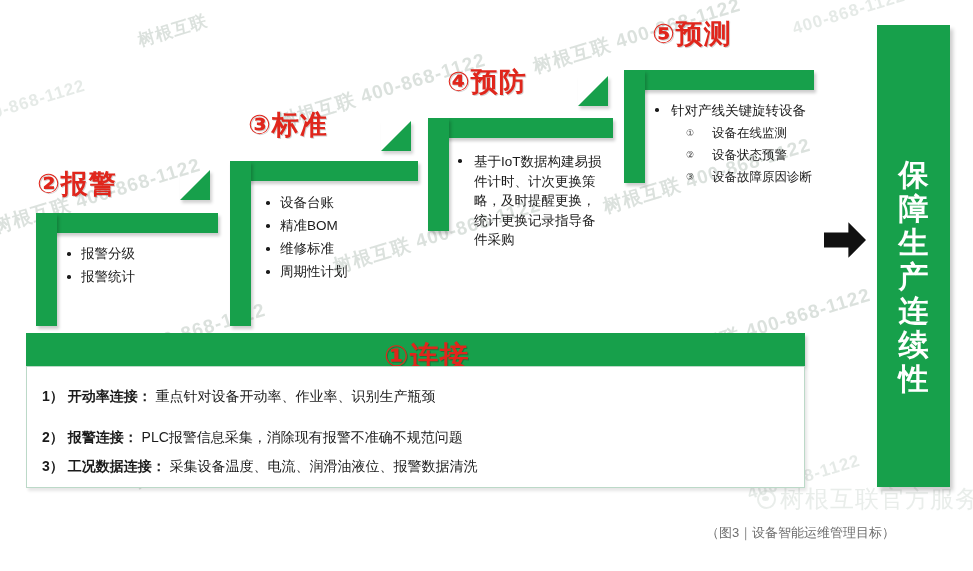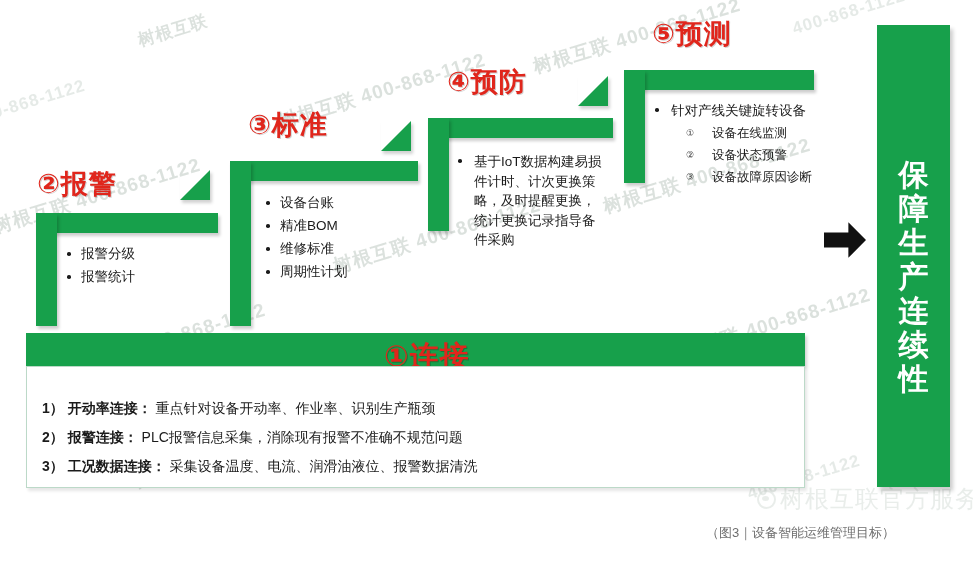--- a/index.html
+++ b/index.html
@@ -172,21 +172,21 @@
       </li>
     </ul>
   </div>
 
   <div id="bottom" style="--g:#17a04b;--r:#e0261c;left:0;top:0;">
     <div id="bottom-head" style="left:26px;top:333px;width:779px;height:33px;">
       <div class="lbl" style="left:358px;top:4px;">①连接</div>
     </div>
     <div id="bottom-box" style="left:26px;top:366px;width:777px;height:120px;"></div>
 
-    <div class="brow" style="left:42px;top:400px;z-index:12;">
+    <div class="brow" style="left:42px;top:388px;z-index:12;">
       <span class="idx">1）</span>
       <b>开动率连接：</b>
       <span>重点针对设备开动率、作业率、识别生产瓶颈</span>
     </div>
     <div class="brow" style="left:42px;top:429px;z-index:12;">
       <span class="idx">2）</span>
       <b>报警连接：</b>
       <span>PLC报警信息采集，消除现有报警不准确不规范问题</span>
     </div>
     <div class="brow" style="left:42px;top:458px;z-index:12;">

